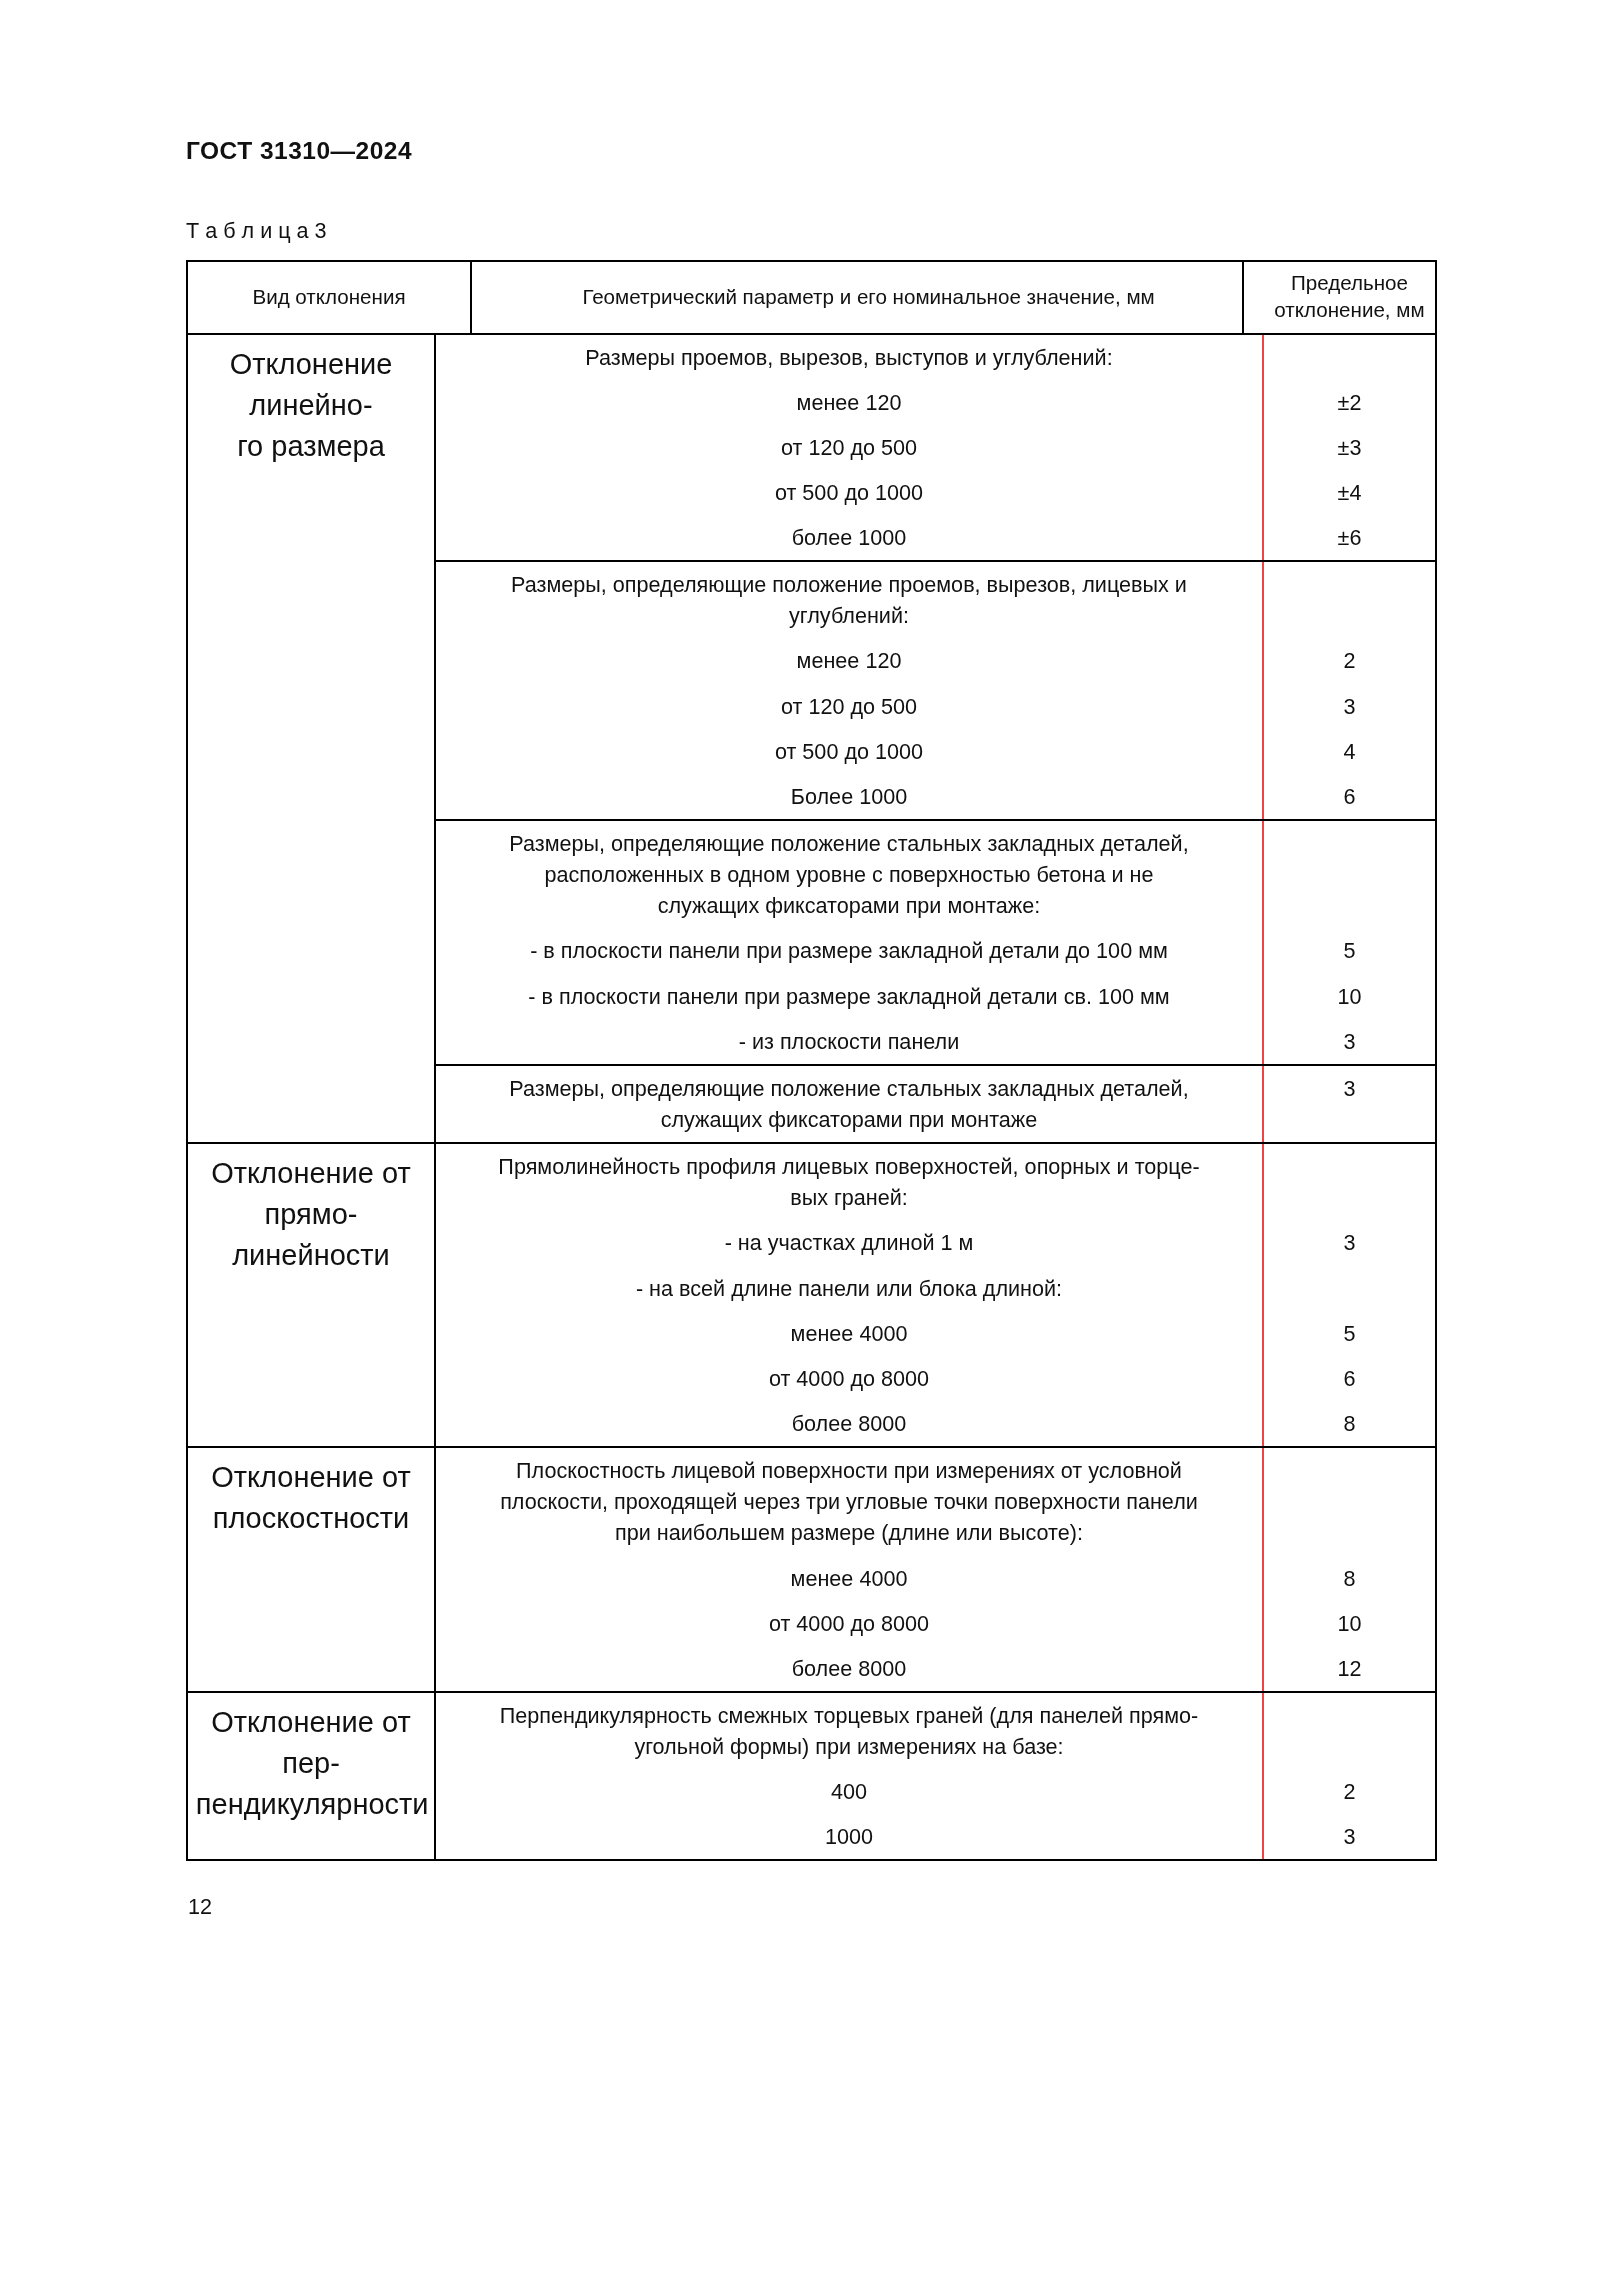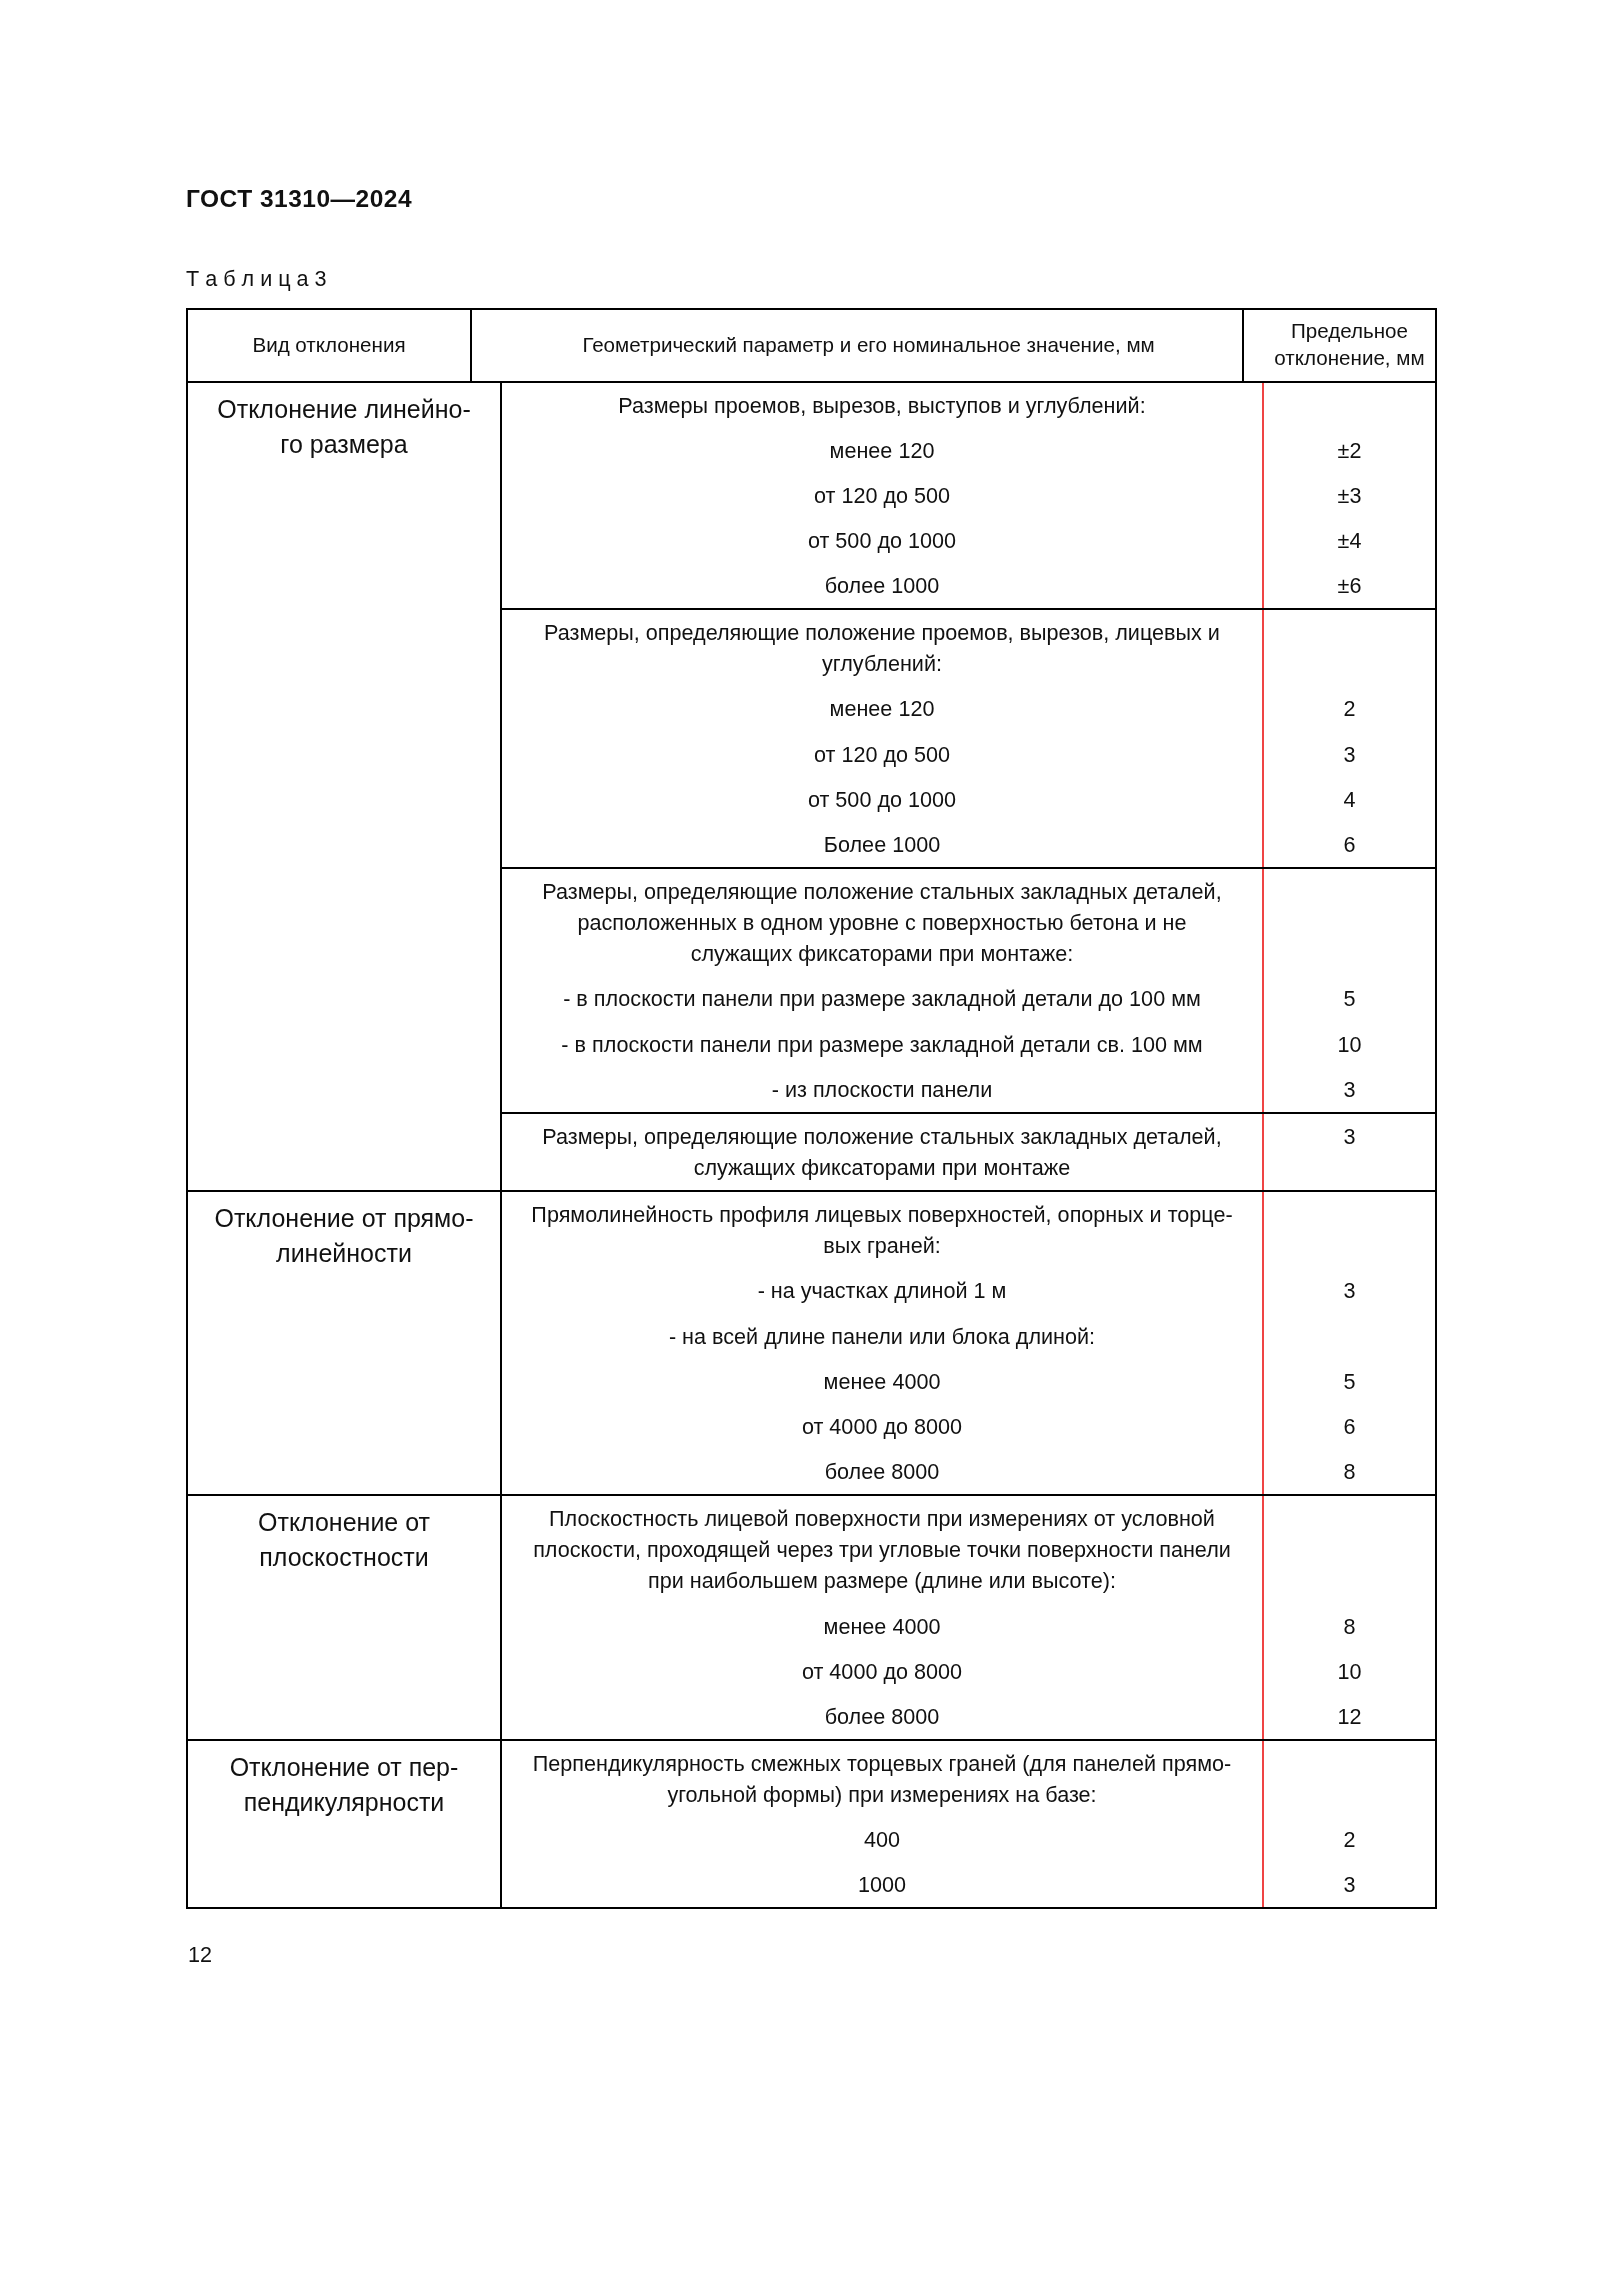--- a/index.html
+++ b/index.html
@@ -5,21 +5,21 @@
   * { margin: 0; padding: 0; box-sizing: border-box; }
   html, body { background: #ffffff; }
   body {
     width: 1621px;
     height: 2293px;
     font-family: "Liberation Sans", sans-serif;
     color: #111111;
     position: relative;
     overflow: hidden;
   }
-  .page { padding: 137px 184px 0 186px; margin-top: 48px; }
+  .page { padding: 137px 184px 0 186px; }
 
   .doc-number {
     font-size: 24.5px;
     font-weight: bold;
     letter-spacing: 0.5px;
   }
 
   .table-caption {
     margin-top: 53px;
     font-size: 21.6px;
@@ -42,25 +42,25 @@
     white-space: pre-line;
   }
   .th1 { width: 284px; border-right: 2px solid #000; }
   .th2 { flex: 1; border-right: 2px solid #000; padding-left: 9px; }
   .th3 { width: 171px; }
 
   .group { display: flex; border-bottom: 2px solid #000; }
   .group:last-child { border-bottom: none; }
 
   .gtype {
-    width: 314px;
+    width: 248px;
     border-right: 2px solid #000;
     text-align: center;
     padding: 8.8px 7.8px;
-    font-size: 25px;
+    font-size: 29px;
     line-height: 1.42;
     white-space: pre-line;
   }
 
   .gblocks { flex: 1; display: flex; flex-direction: column; }
 
   .block { border-bottom: 2px solid #000; }
   .block:last-child { border-bottom: none; }
 
   .line { display: flex; align-items: stretch; }

